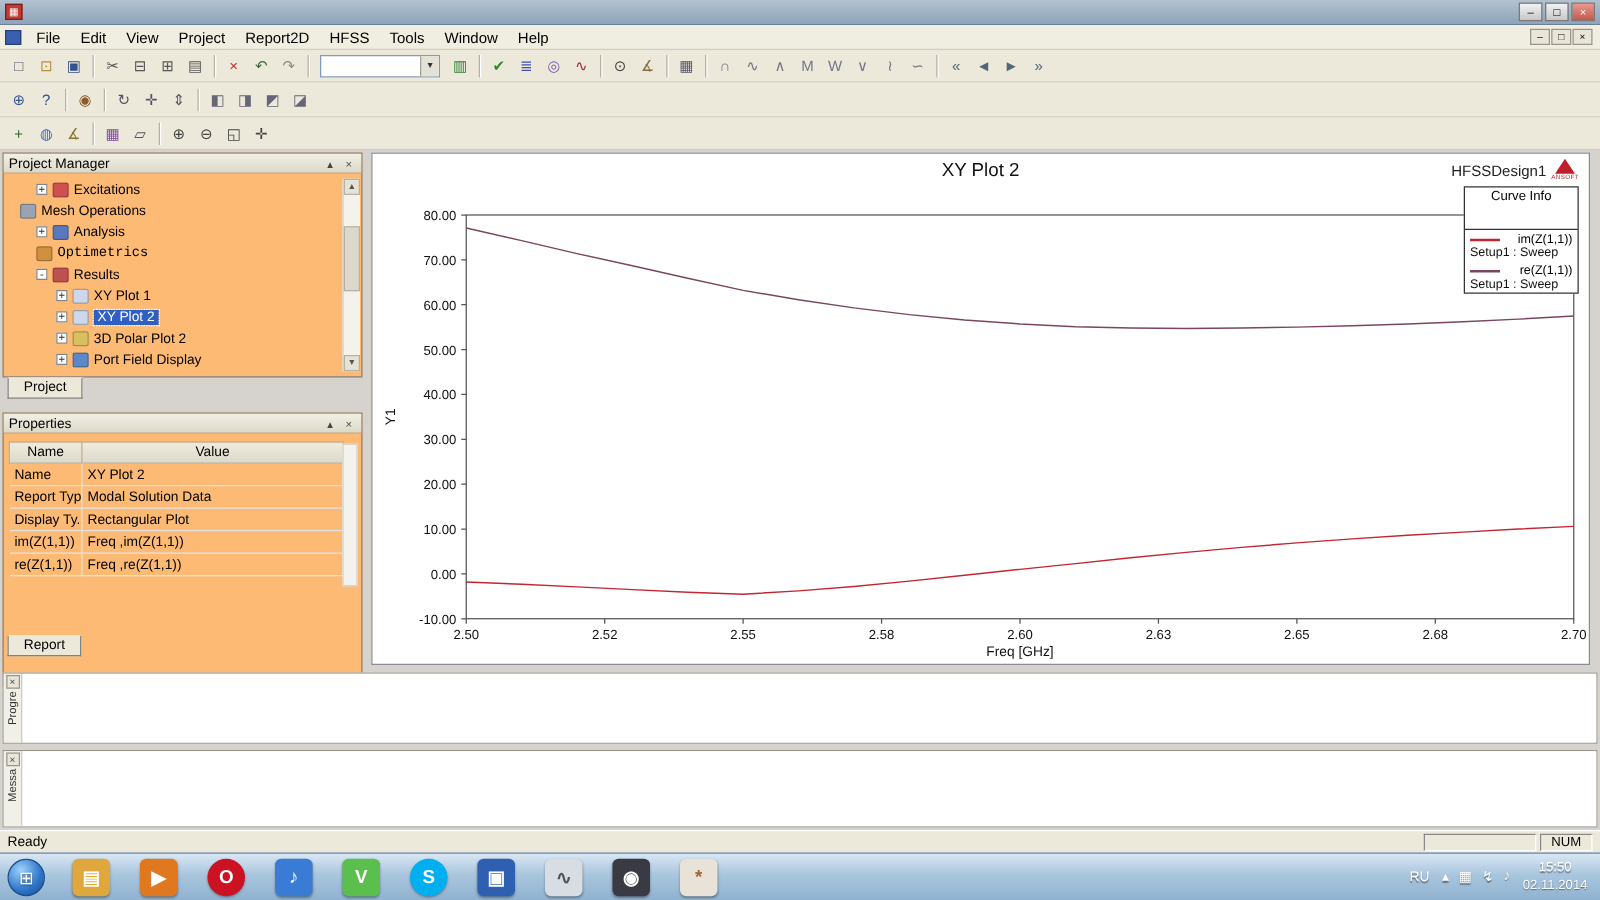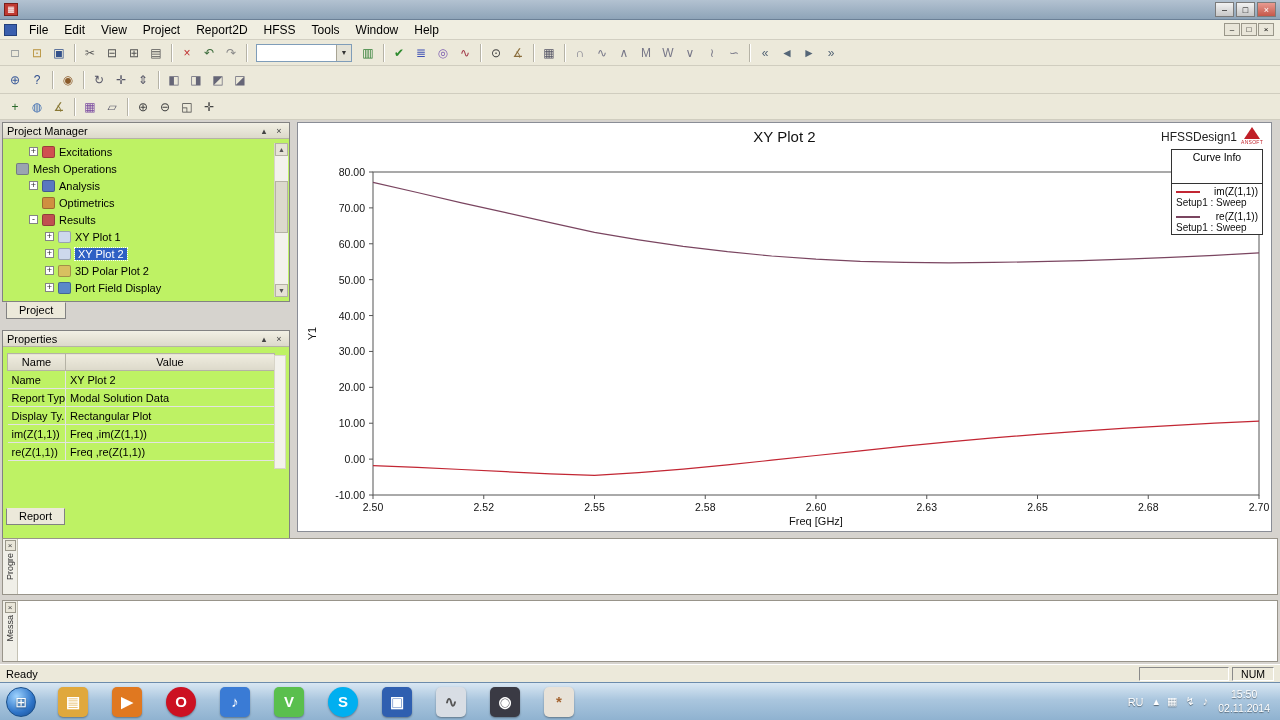--- a/index.html
+++ b/index.html
@@ -36,21 +36,21 @@
   #tb3 { top:94px; height:26px; }
   .tb-btn { width:22px; height:20px; display:flex; align-items:center; justify-content:center;
     font-size:12px; border:1px solid transparent; }
   .tb-sep { width:1px; height:18px; background:#b6b3a6; margin:0 4px; box-shadow:1px 0 0 #fff; }
   .tb-combo { width:96px; height:18px; background:#fff; border:1px solid #7f9db9; margin:0 5px;
     display:flex; justify-content:flex-end; }
   .tb-combo-arrow { width:15px; background:#e4e2d6; border-left:1px solid #a8a494; font-size:7px;
     display:flex; align-items:center; justify-content:center; color:#333; }
 
   
-  .panel { position:absolute; left:2px; width:288px; background:#bef264; border:1px solid #828282; }
+  .panel { position:absolute; left:2px; width:288px; background:#fdba74; border:1px solid #828282; }
   .panel-header { height:16px; background:linear-gradient(180deg,#f2f0e4,#dcd9ca); border-bottom:1px solid #b5b2a5;
     display:flex; align-items:center; padding:0 4px; font-size:11px; }
   .panel-header .ph-btns { margin-left:auto; display:flex; gap:3px; }
   .ph-btn { width:12px; height:12px; font-size:9px; display:flex; align-items:center; justify-content:center; color:#444; }
   #pm-panel { top:122px; height:180px; }
   #prop-panel { top:330px; height:220px; }
   .panel-tab { position:absolute; left:6px; padding:1px 12px 2px 12px; background:#ece9da;
     border:1px solid #828282; border-top:1px solid #ece9da; font-size:11px; }
   #pm-tab { top:302px; }
   #prop-tab { top:508px; }
@@ -253,21 +253,21 @@
         <div class="tree-row" style="">
           <div class="expand-spacer"></div>
           <div class="tree-icon" style="background: rgb(154, 164, 176);"></div>
           <div class="tree-label">Mesh Operations</div>
         </div>
         <div class="tree-row" style="padding-left: 26px;">
           <div class="expand-box">+</div>
           <div class="tree-icon" style="background: rgb(90, 120, 192);"></div>
           <div class="tree-label">Analysis</div>
         </div>
-        <div class="tree-row" style="padding-left: 26px;">
+        <div class="tree-row" style="padding-left: 13px; font-family: Liberation Mono, monospace;">
           <div class="expand-spacer"></div>
           <div class="tree-icon" style="background: rgb(208, 144, 64);"></div>
           <div class="tree-label">Optimetrics</div>
         </div>
         <div class="tree-row" style="padding-left: 26px;">
           <div class="expand-box">-</div>
           <div class="tree-icon" style="background: rgb(192, 80, 80);"></div>
           <div class="tree-label">Results</div>
         </div>
         <div class="tree-row" style="padding-left: 42px;">

